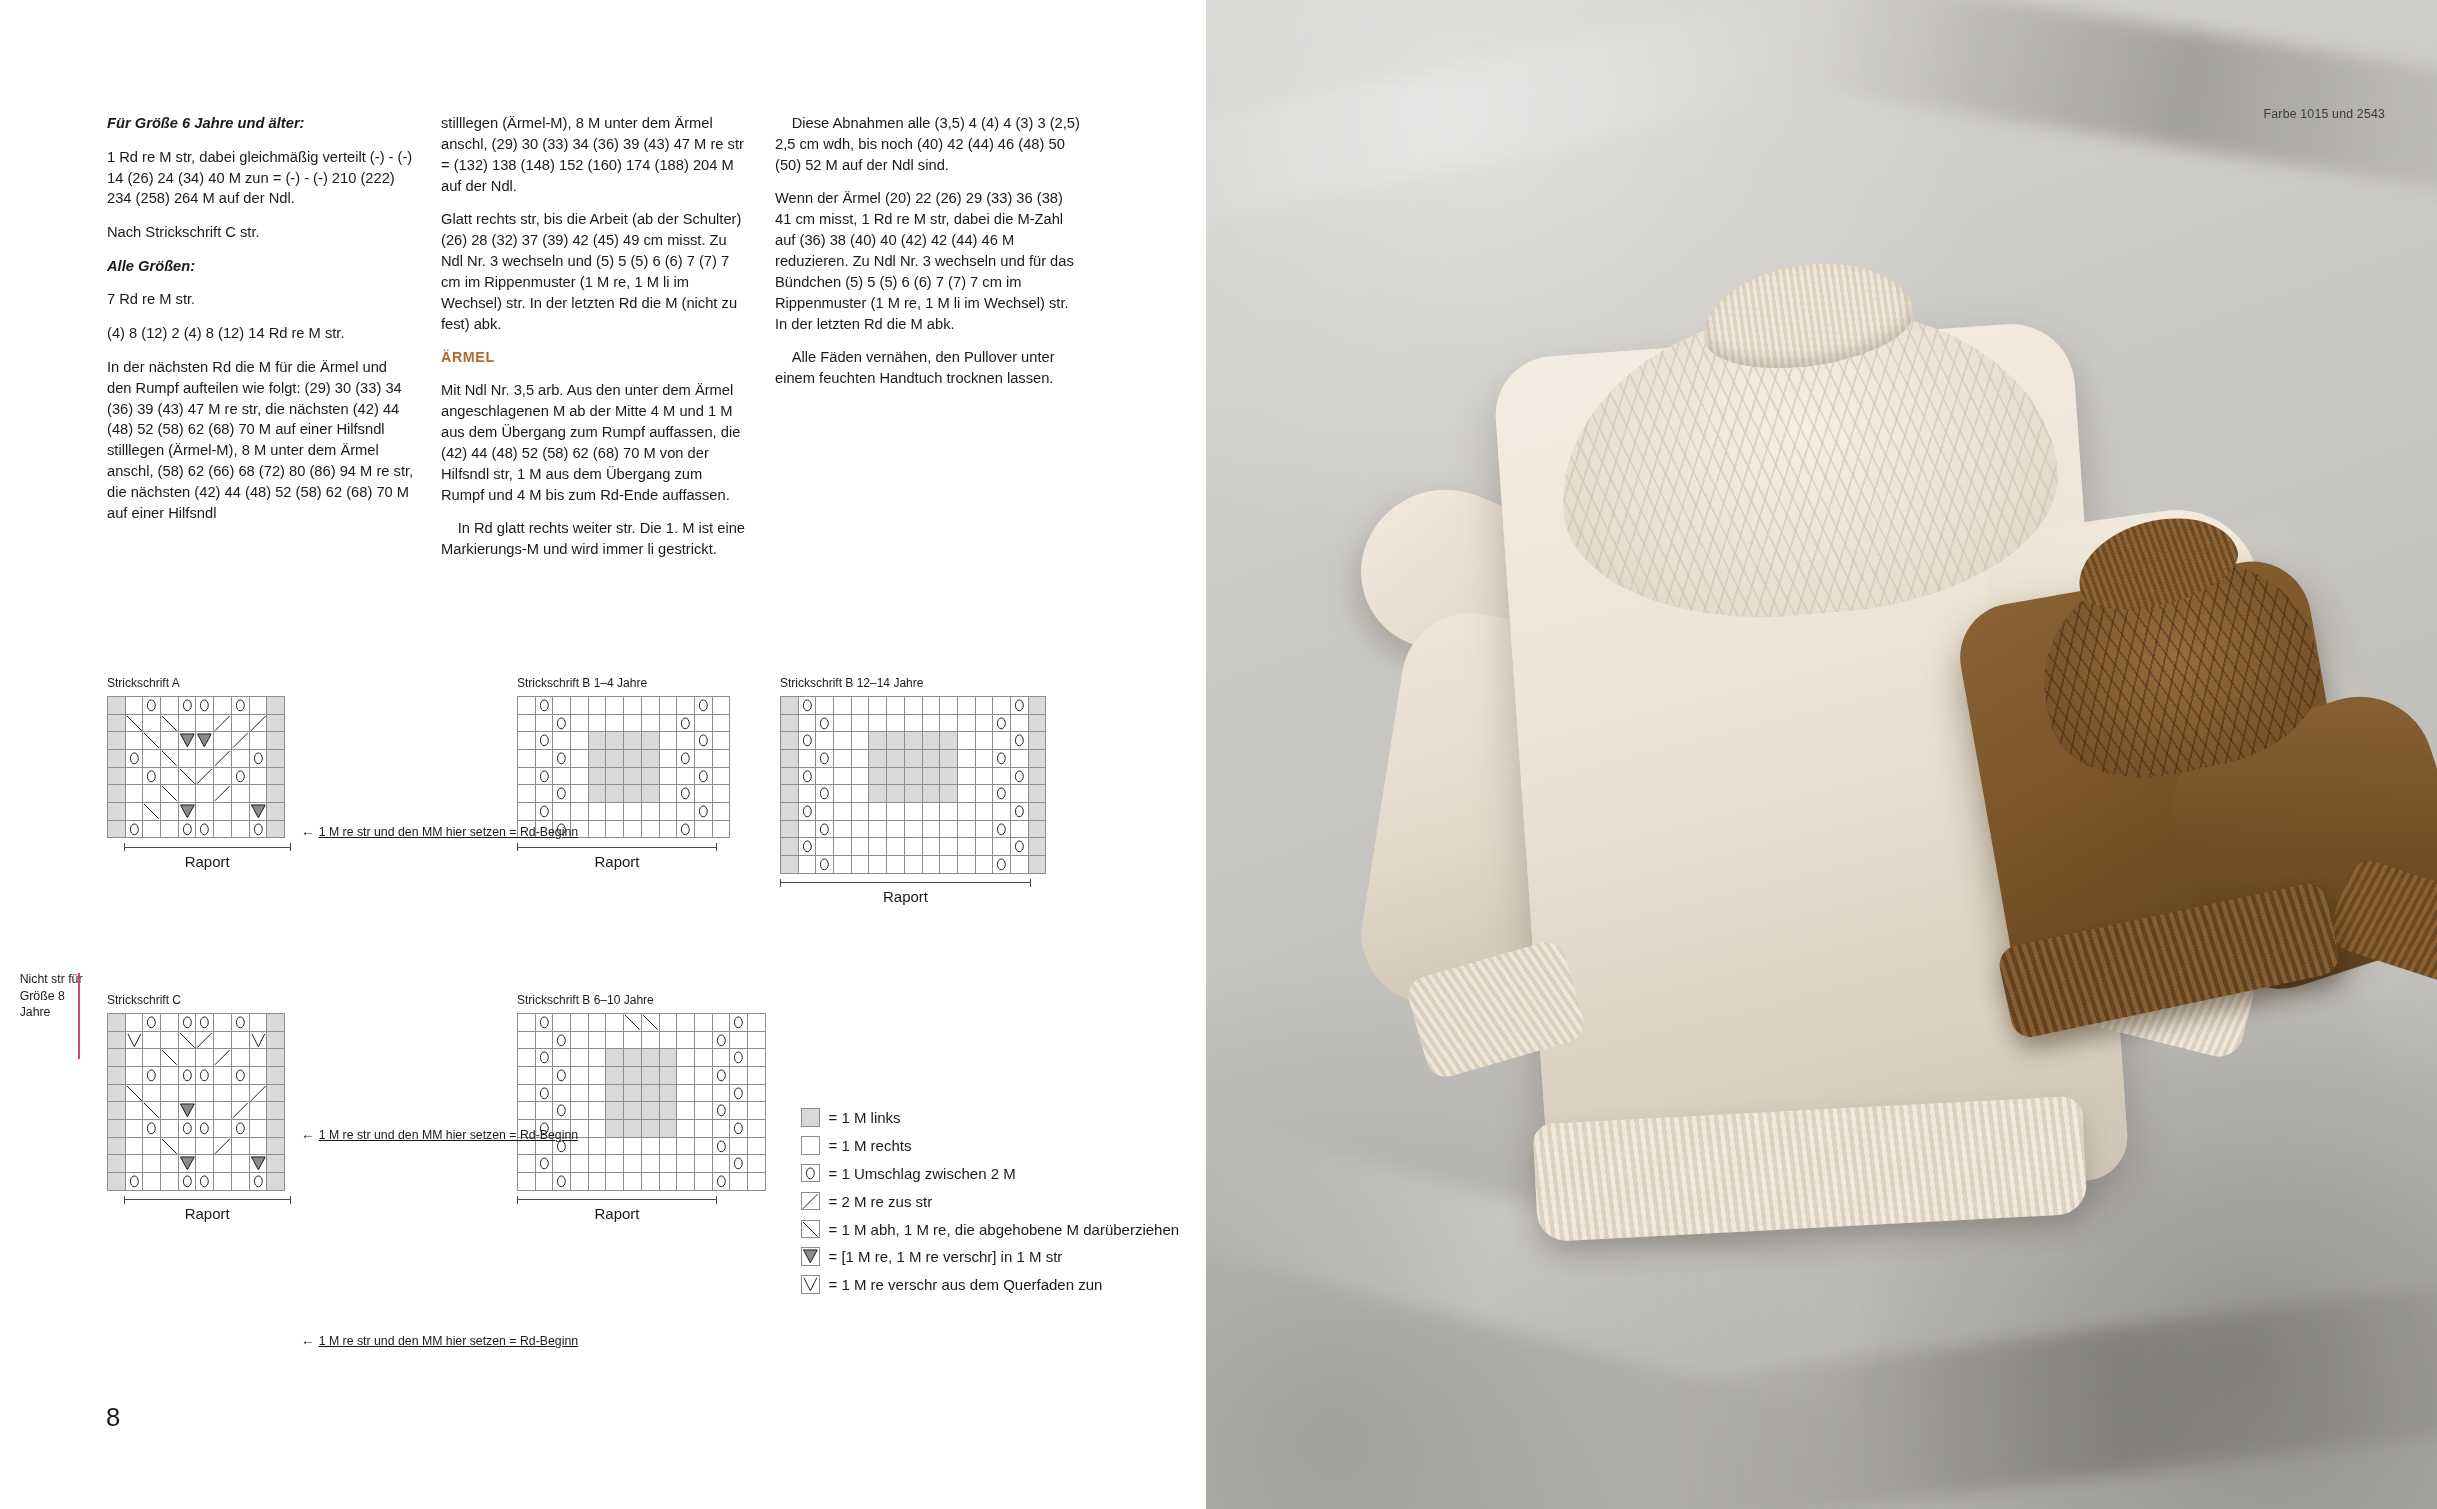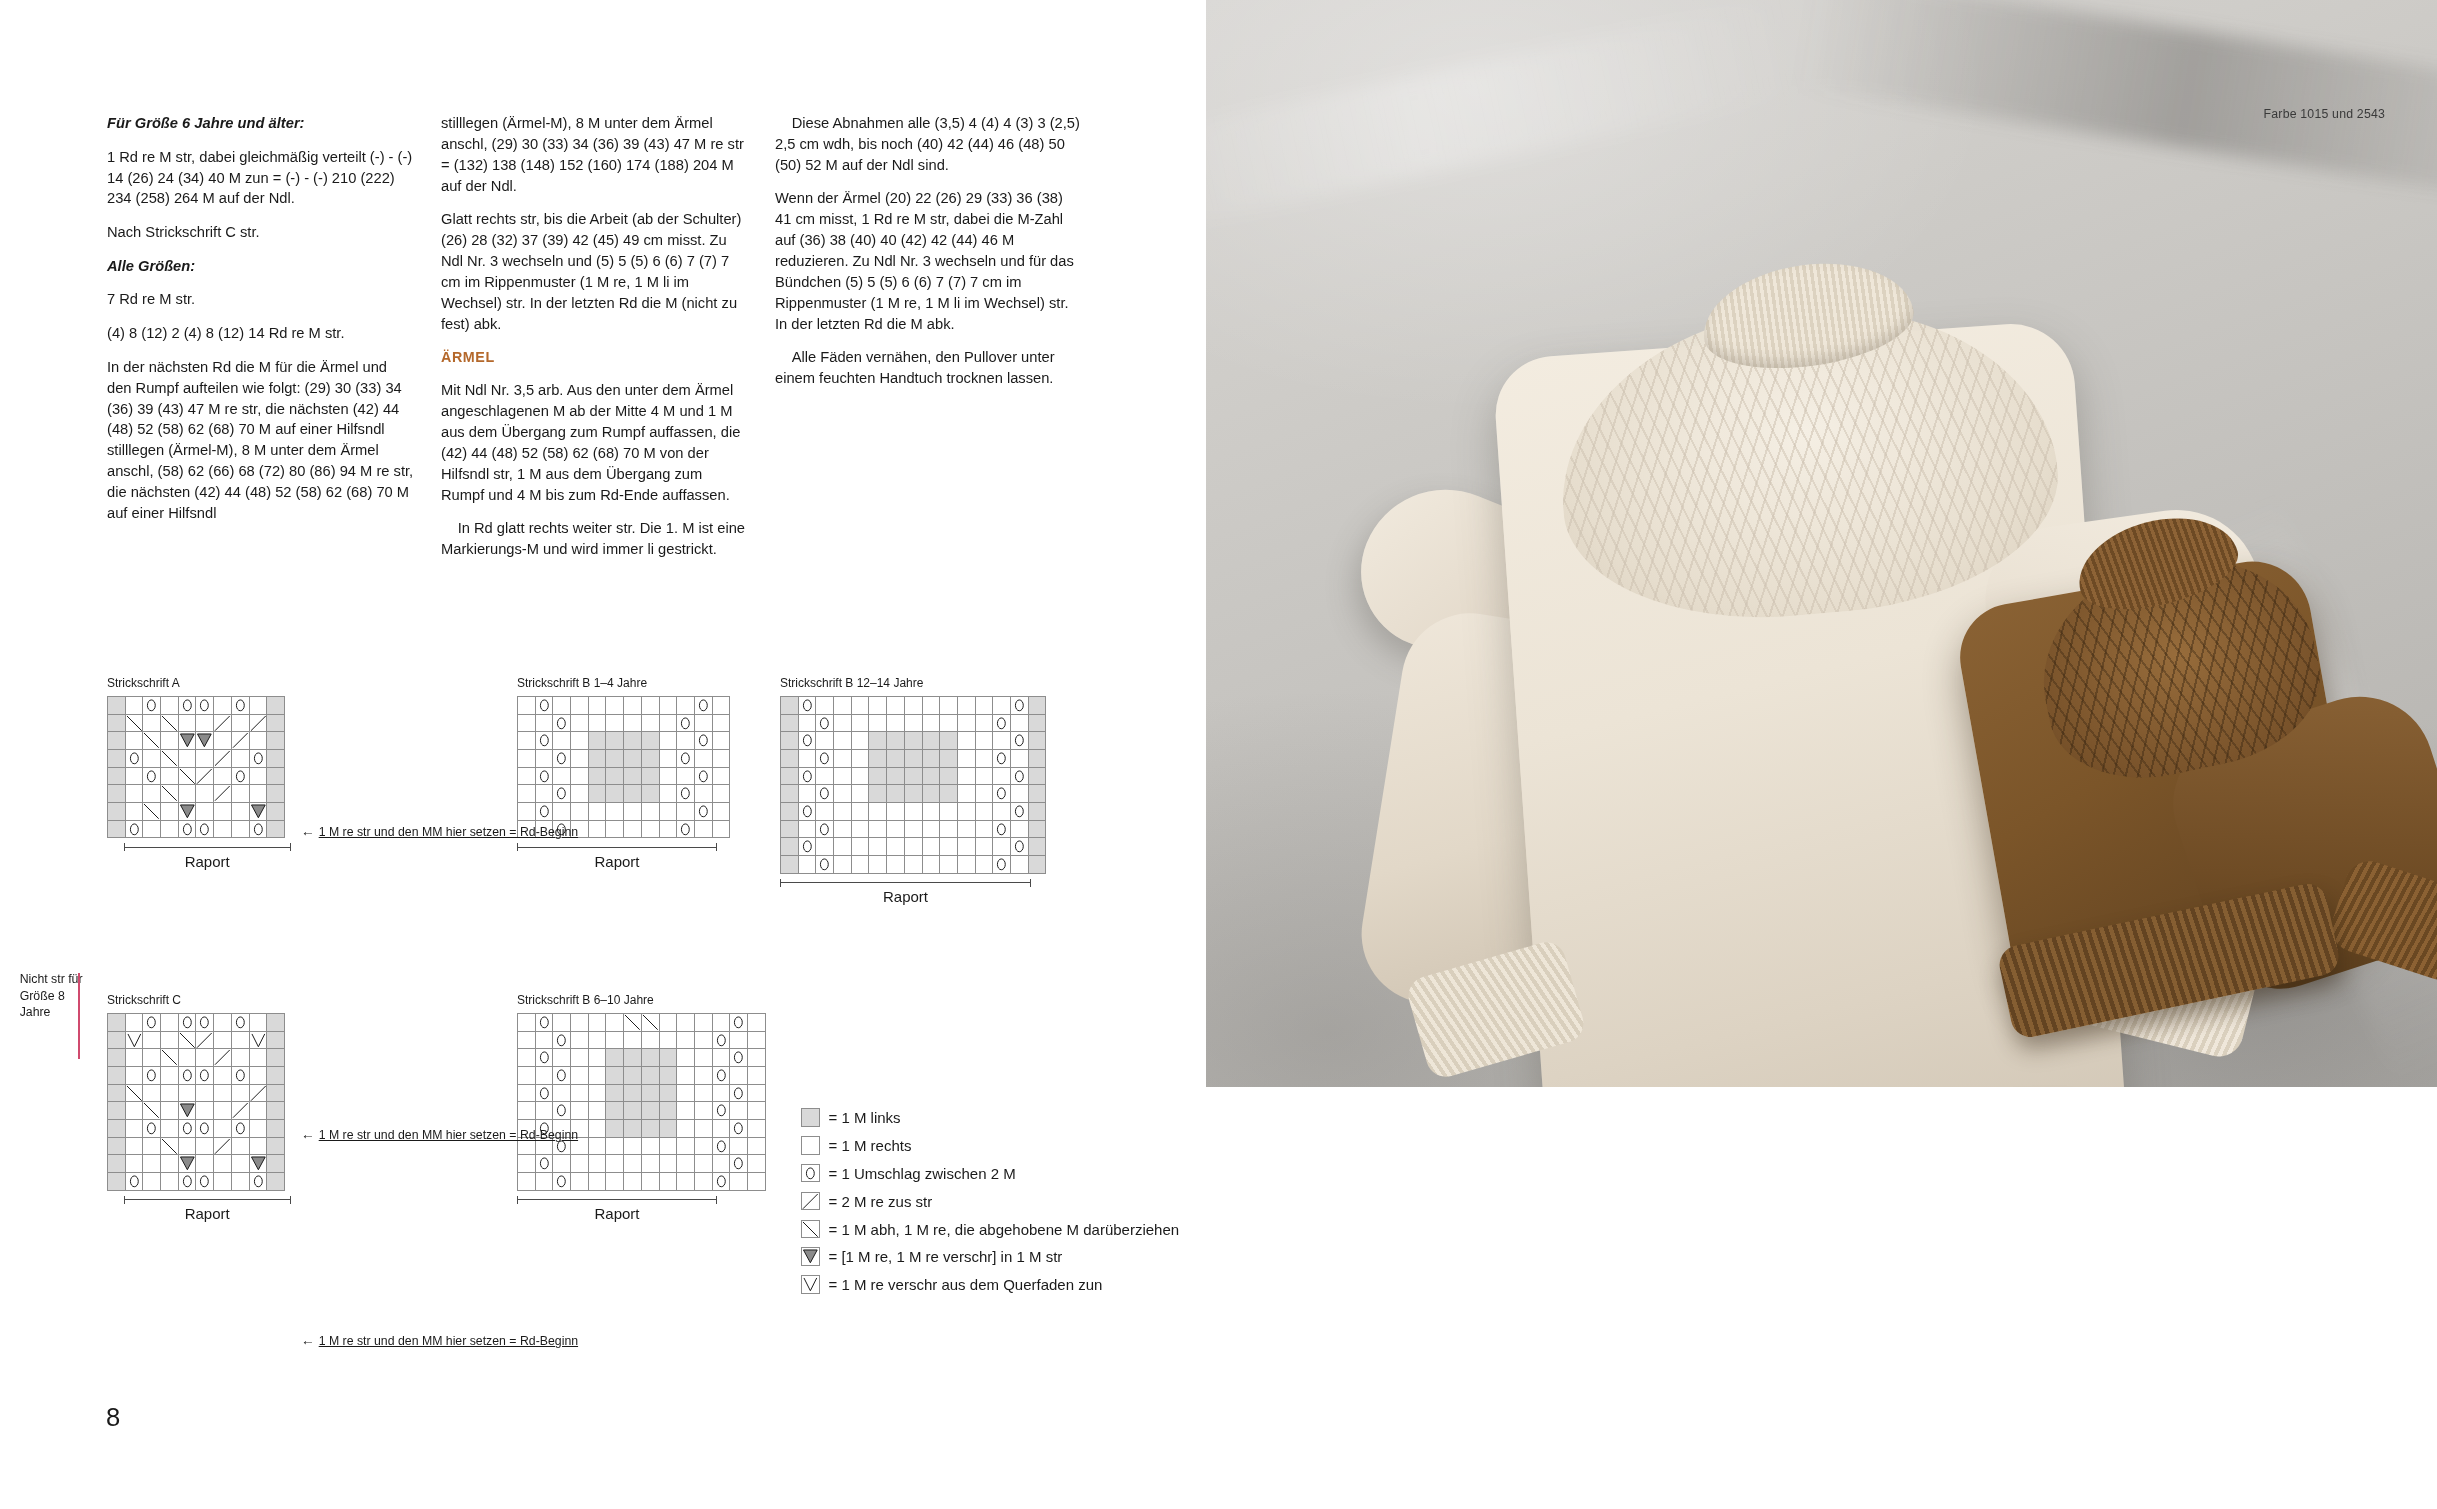--- a/index.html
+++ b/index.html
@@ -117,21 +117,21 @@
   .legend-text { line-height:1.3; }
 
   .pageno {
     position:absolute; left:106px; top:1403px;
     font-size:25.6px; color:#1a1a1a; font-weight:normal;
   }
 
   
   .right-page {
     position:relative;
-    width:1231px; height:1087px;
+    width:1231px; height:1509px;
     flex:0 0 auto;
     overflow:hidden;
     background:#c9c7c4;
   }
   .photo-bg {
     position:absolute; inset:0;
     background:
       radial-gradient(ellipse 70% 50% at 22% 8%, rgba(255,255,255,0.30), rgba(255,255,255,0) 60%),
       radial-gradient(ellipse 50% 40% at 85% 90%, rgba(90,88,86,0.35), rgba(0,0,0,0) 65%),
       radial-gradient(ellipse 60% 45% at 10% 95%, rgba(120,118,115,0.35), rgba(0,0,0,0) 70%),

